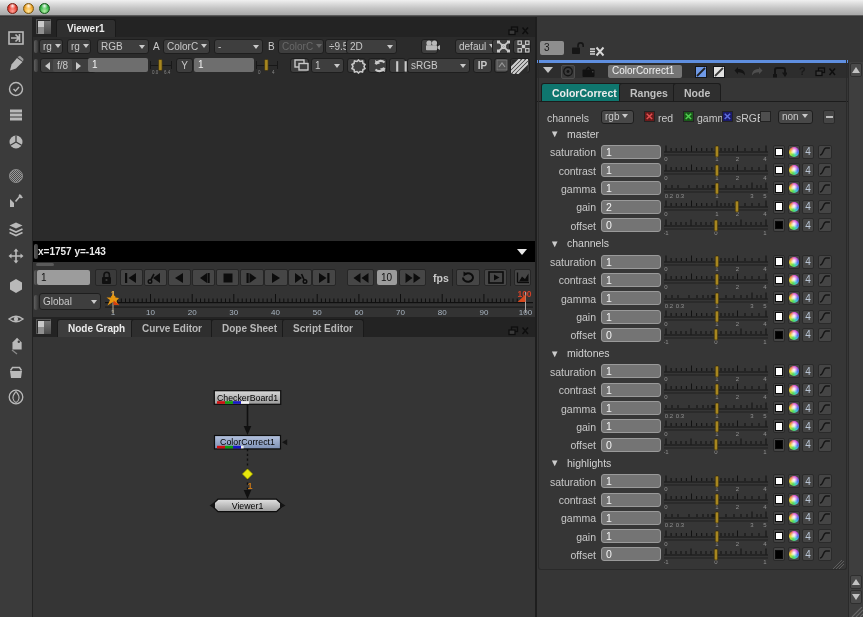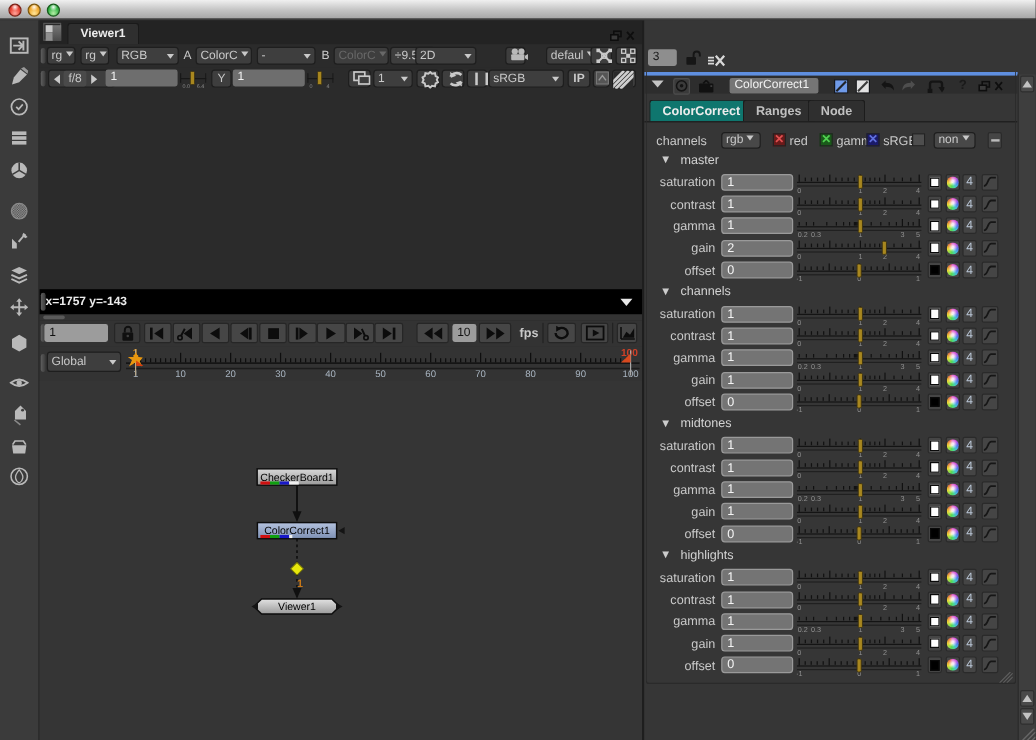--- a/index.html
+++ b/index.html
@@ -462,20 +462,36 @@
             <path d="M80.5 11.5 L86.5 16 L80.5 16 Z" fill="#d8400e"></path>
             <text x="491.5" y="7.5" font-size="8.5" fill="#d04028" text-anchor="middle" font-weight="bold">100</text>
             <rect x="492.0" y="3" width="1" height="21" fill="#a8a8a8"></rect>
             <path d="M484.5 13 L492.5 13 L492.5 5.5 Z" fill="#d8491f"></path>
           </svg>
         </div>
     </div>
   </div>
 
   <div id="ngpane">
+    <div id="ngtabs">
+      <div class="paneicon">
+          <div style="position:absolute;left:1px;top:1px;width:6px;height:6px;background:#c9c9c9"></div>
+          <div style="position:absolute;left:1px;top:7px;width:6px;height:7px;background:#8f8f8f"></div>
+          <div style="position:absolute;left:7px;top:1px;width:7px;height:13px;background:linear-gradient(#777,#4a4a4a)"></div>
+        </div>
+      <div class="tab active" style="left:24px">Node Graph</div>
+      <div class="tab" style="left:98px">Curve Editor</div>
+      <div class="tab" style="left:178px">Dope Sheet</div>
+      <div class="tab" style="left:249px">Script Editor</div>
+      <div class="floatx" style="right:5px"><svg width="22" height="10" viewBox="0 0 22 10">
+            <rect x="3.5" y="1" width="6" height="4.5" fill="none" stroke="#0e0e0e" stroke-width="1.3"></rect>
+            <rect x="1" y="4" width="6" height="4.5" fill="#3a3a3a" stroke="#0e0e0e" stroke-width="1.3"></rect>
+            <path d="M14.5 1.5 L20 8 M20 1.5 L14.5 8" stroke="#0e0e0e" stroke-width="1.5"></path>
+          </svg></div>
+    </div>
 
 <svg width="502" height="280" viewBox="0 0 502 280" style="position:absolute;left:0;top:3px;font-family:Liberation Sans,sans-serif">
 <defs>
 <linearGradient id="ng1" x1="0" y1="0" x2="0" y2="1">
             <stop offset="0" stop-color="#d8d8d8"></stop>
             <stop offset="1" stop-color="#9a9a9a"></stop>
           </linearGradient>
 <linearGradient id="ng2" x1="0" y1="0" x2="0" y2="1">
             <stop offset="0" stop-color="#b4c2de"></stop>
             <stop offset="1" stop-color="#7d90b4"></stop>

